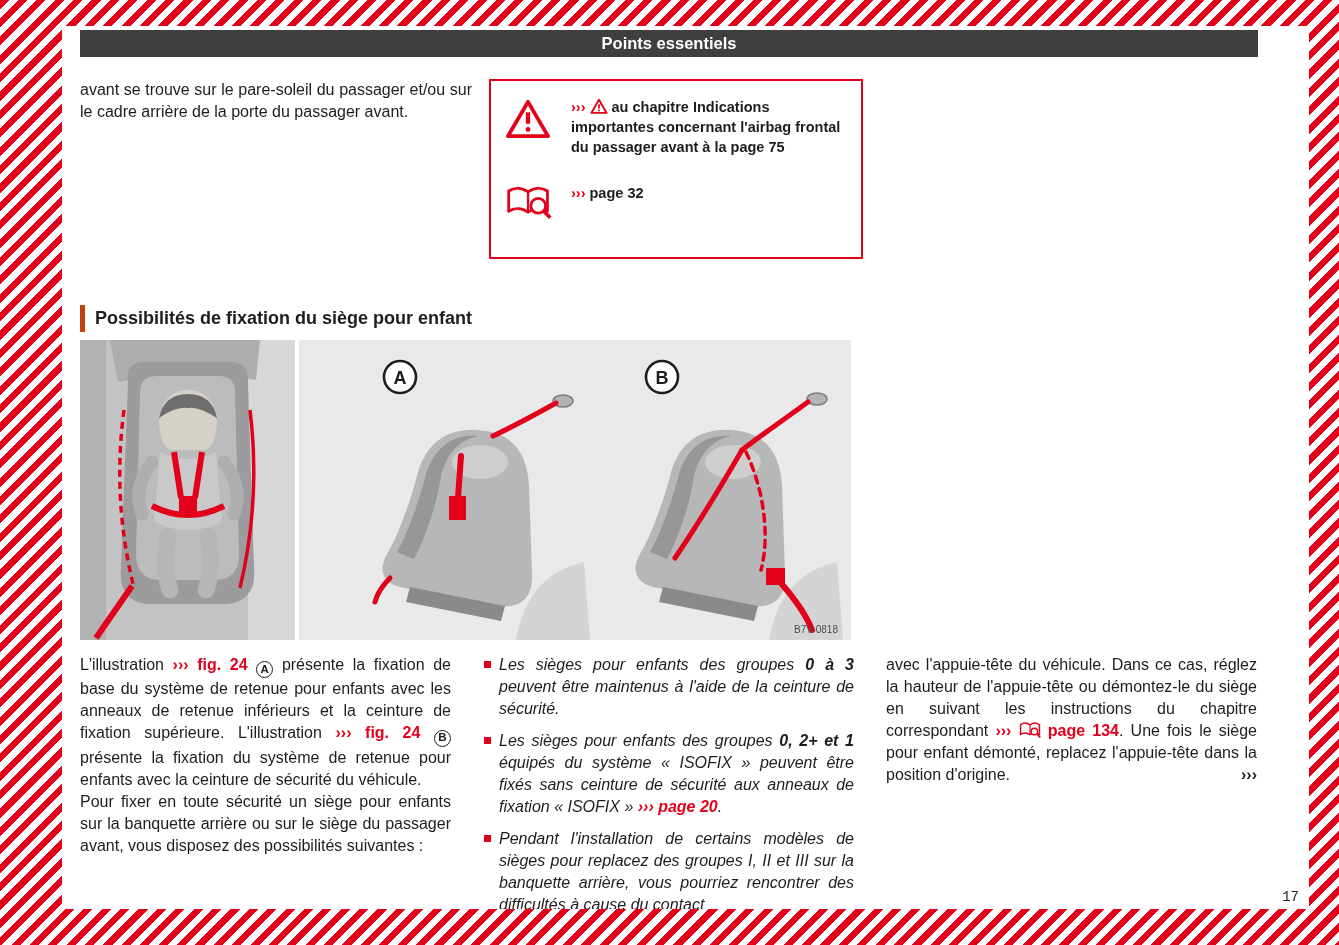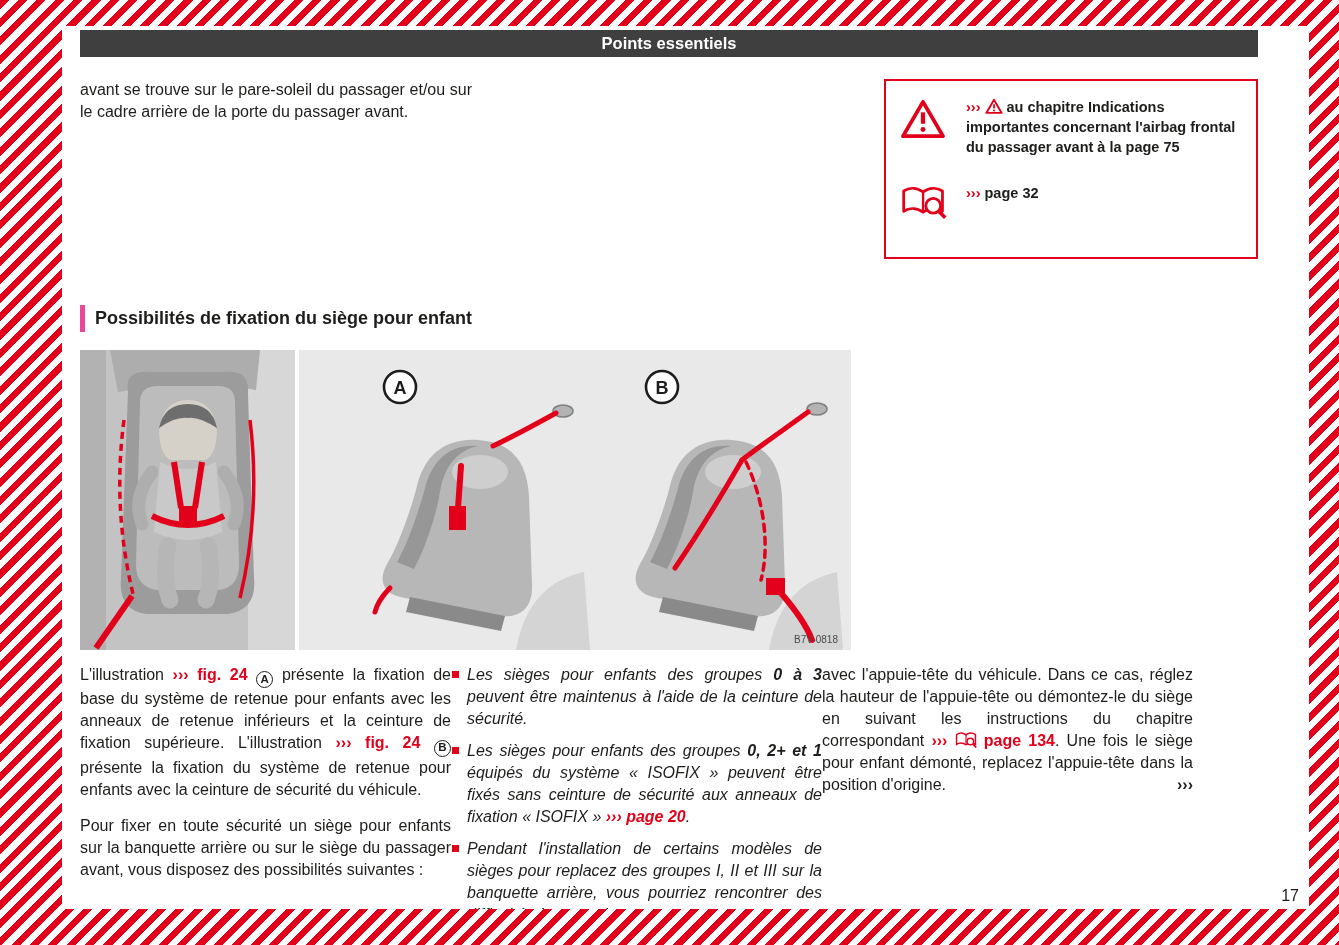--- a/index.html
+++ b/index.html
@@ -14,67 +14,67 @@
     position:absolute; top:26px; left:62px; right:30px; bottom:36px;
     background:#ffffff; padding:4px 0 0 18px; overflow:hidden;
   }
   .content { width:1178px; }
 
   .header-bar {
     height:27px; line-height:27px; background:#3f3f3f; color:#ffffff;
     text-align:center; font-weight:bold; font-size:16.5px; margin-bottom:22px;
   }
 
-  .top-row { display:flex; align-items:flex-start; margin-bottom:46px;justify-content:space-between; }
+  .top-row { display:flex; align-items:flex-start; margin-bottom:46px; }
   .body-text { font-size:16px; line-height:22px; text-align:justify; }
   .intro { width:392px; margin-right:17px; }
 
   .warning-box {
     width:374px; min-height:134px; border:2px solid #e2001a;
     display:grid; grid-template-columns:66px 1fr; row-gap:26px;
     padding:16px 12px 32px 14px; align-items:start;
   }
   .wb-icon { padding-top:2px; }
   .wb-text { font-size:14.5px; line-height:20px; text-align:left; }
 
   .section-heading {
-    font-size:18px; font-weight:bold; border-left:5px solid #ec4899;
-    padding:3px 0 3px 10px; margin-bottom:18px;
+    font-size:18px; font-weight:bold; border-left:5px solid #c2410c;
+    padding:3px 0 3px 10px; margin-bottom:8px;
   }
 
   .figure-row { display:flex; margin-bottom:14px; }
   .figure-svg { display:block; flex:0 0 auto; }
   .figure-caption {
     width:383px; margin-left:12px; align-self:flex-end; padding-bottom:8px;
     font-size:16px; line-height:23px; text-align:justify;
   }
   .figure-caption .redbold { margin-right:10px; }
 
-  .columns { display:grid; grid-template-columns:371px 371px 371px; }
-  .col p + p { margin-top:14px; }
+  .columns { display:grid; grid-template-columns:371px 371px 371px; column-gap:32px; }
+  .col p + p { }
 
   .bullets { list-style:none;font-style:italic; }
   .bullets li { position:relative; padding-left:16px; margin-bottom:10px; }
   .bullets li::before {
     content:""; position:absolute; left:1px; top:7px;
     width:7px; height:7px; background:#e2001a;
   }
 
   .redbold { color:#e2001a; font-weight:bold; }
   .bold { font-weight:bold; }
   .cont { float:right; }
   .circle-letter {
     display:inline-flex; align-items:center; justify-content:center;
     width:17px; height:17px; border:1.6px solid #1d1d1b; border-radius:50%;
     font-size:11.5px; font-weight:bold; line-height:1; vertical-align:-3px;
   }
   .icon-wrap { display:inline-block; }
   .icon-wrap svg { vertical-align:-2px; }
 
-  .page-number { position:absolute; right:10px; bottom:4px; font-size:16px; }
+  .page-number { position:absolute; right:10px; bottom:4px; font-size:14px;font-family:Liberation Mono, monospace; }
 </style>
 </head>
 <body>
 
 <div class="frame">
   <div class="page">
     <div class="content">
 
       <div class="header-bar">
         <span>Points essentiels</span>

